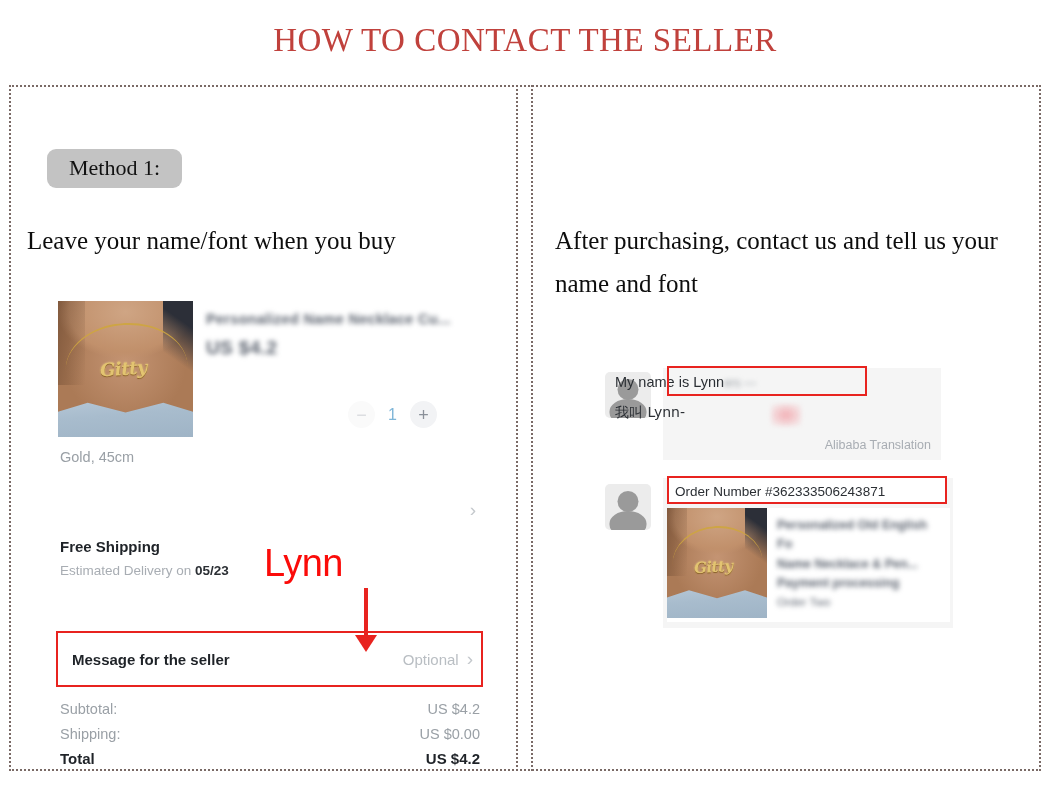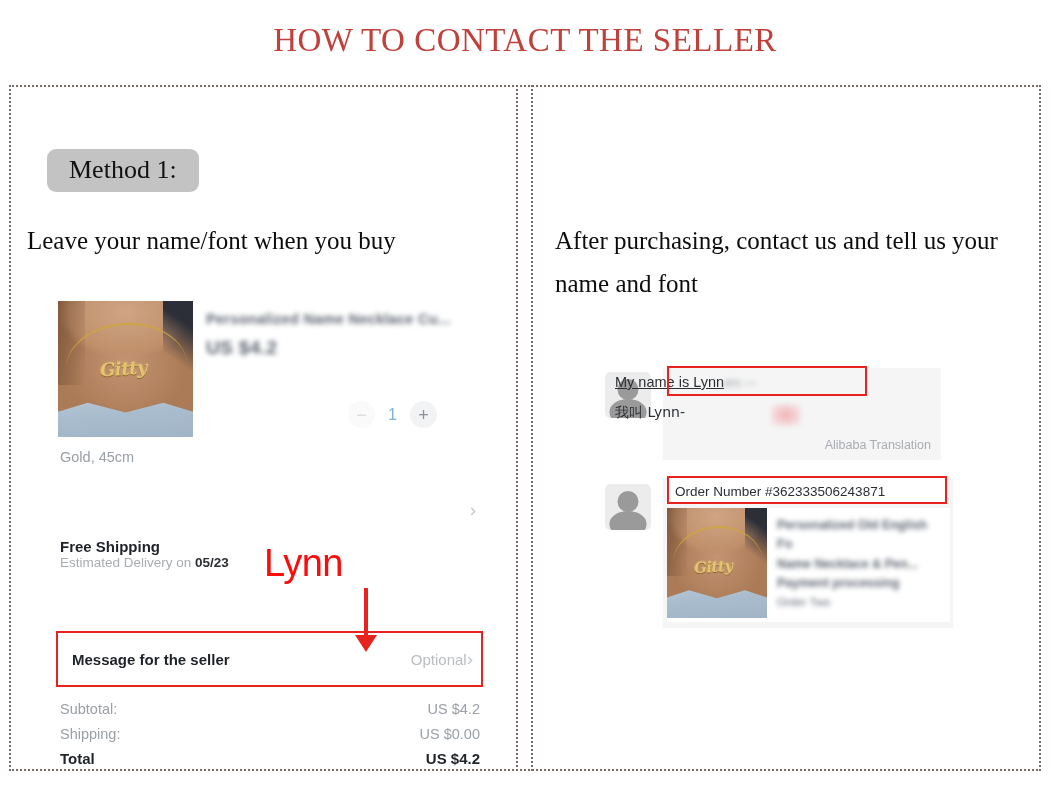--- a/index.html
+++ b/index.html
@@ -67,21 +67,21 @@
   .col-left  { left: 9px;   width: 507px; }
   .col-right { left: 533px; width: 508px; }
 
   .method-badge {
     position: absolute;
     top: 64px;
     background: #c3c3c3;
     border-radius: 9px;
     padding: 7px 22px 9px 22px;
     font-family: "Liberation Serif", serif;
-    font-size: 26px;
+    font-size: 22px;
     color: #111;
     line-height: 1.05;
   }
   .col-left  .method-badge { left: 38px; }
   .col-right .method-badge { left: 32px; }
 
   .method-desc {
     position: absolute;
     font-family: "Liberation Serif", serif;
     font-size: 25px;
@@ -194,42 +194,42 @@
 
   .variant {
     position: absolute;
     left: 12px; top: 148px;
     font-size: 14.5px;
     color: #9aa0a6;
   }
 
   .ship-block { position: absolute; left: 12px; top: 192px; width: 420px; }
   .ship-title { font-size: 15px; font-weight: 700; color: #1f2328; margin-top: 45px; }
-  .ship-sub   { font-size: 13.5px; color: #a8adb3; margin-top: 0; }
+  .ship-sub   { font-size: 13.5px; color: #a8adb3; margin-top: 8px; }
   .ship-sub b { color: #2b2f34; }
   .chev {
     position: absolute;
     right: 4px; top: 6px;
     color: #c4c8cc; font-size: 19px;
   }
 
   .msg-box {
     position: absolute;
     left: 8px; top: 330px;
     width: 427px; height: 56px;
     border: 2px solid #e8231f;
     box-sizing: border-box;
     display: flex; align-items: center;
     padding: 0 8px 0 14px;
     background: #fff;
   }
   .msg-label { font-size: 15px; font-weight: 700; color: #1f2328; }
   .msg-right {
     margin-left: auto;
-    display: flex; align-items: center; gap: 0;
+    display: flex; align-items: center; gap: 8px;
     color: #b9bec3; font-size: 15px;
   }
   .msg-right .chev2 { color: #c4c8cc; font-size: 19px; }
 
   .totals {
     position: absolute;
     left: 12px; top: 400px;
     width: 420px;
   }
   .tot-row {
@@ -302,21 +302,20 @@
     left: 58px; top: 8px;
     width: 278px; height: 92px;
     background: #f5f5f5;
     text-align: right;
   }
   .msg-line-1 {
     position: absolute;
     left: 10px; top: 14px;
     font-size: 14.5px;
     color: #2b2f34;
-    text-decoration: underline;
   }
   .msg-blur-tail {
     display: inline-block;
     filter: blur(2.4px);
     color: #9aa0a6;
     font-size: 12px;
   }
   .msg-line-2 {
     position: absolute;
     left: 10px; top: 44px;

